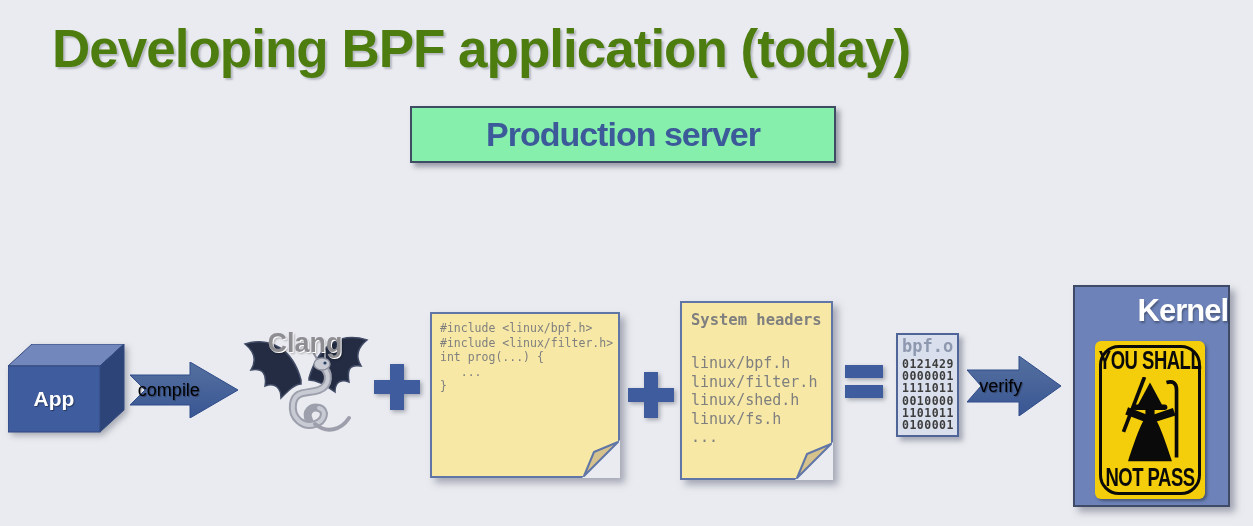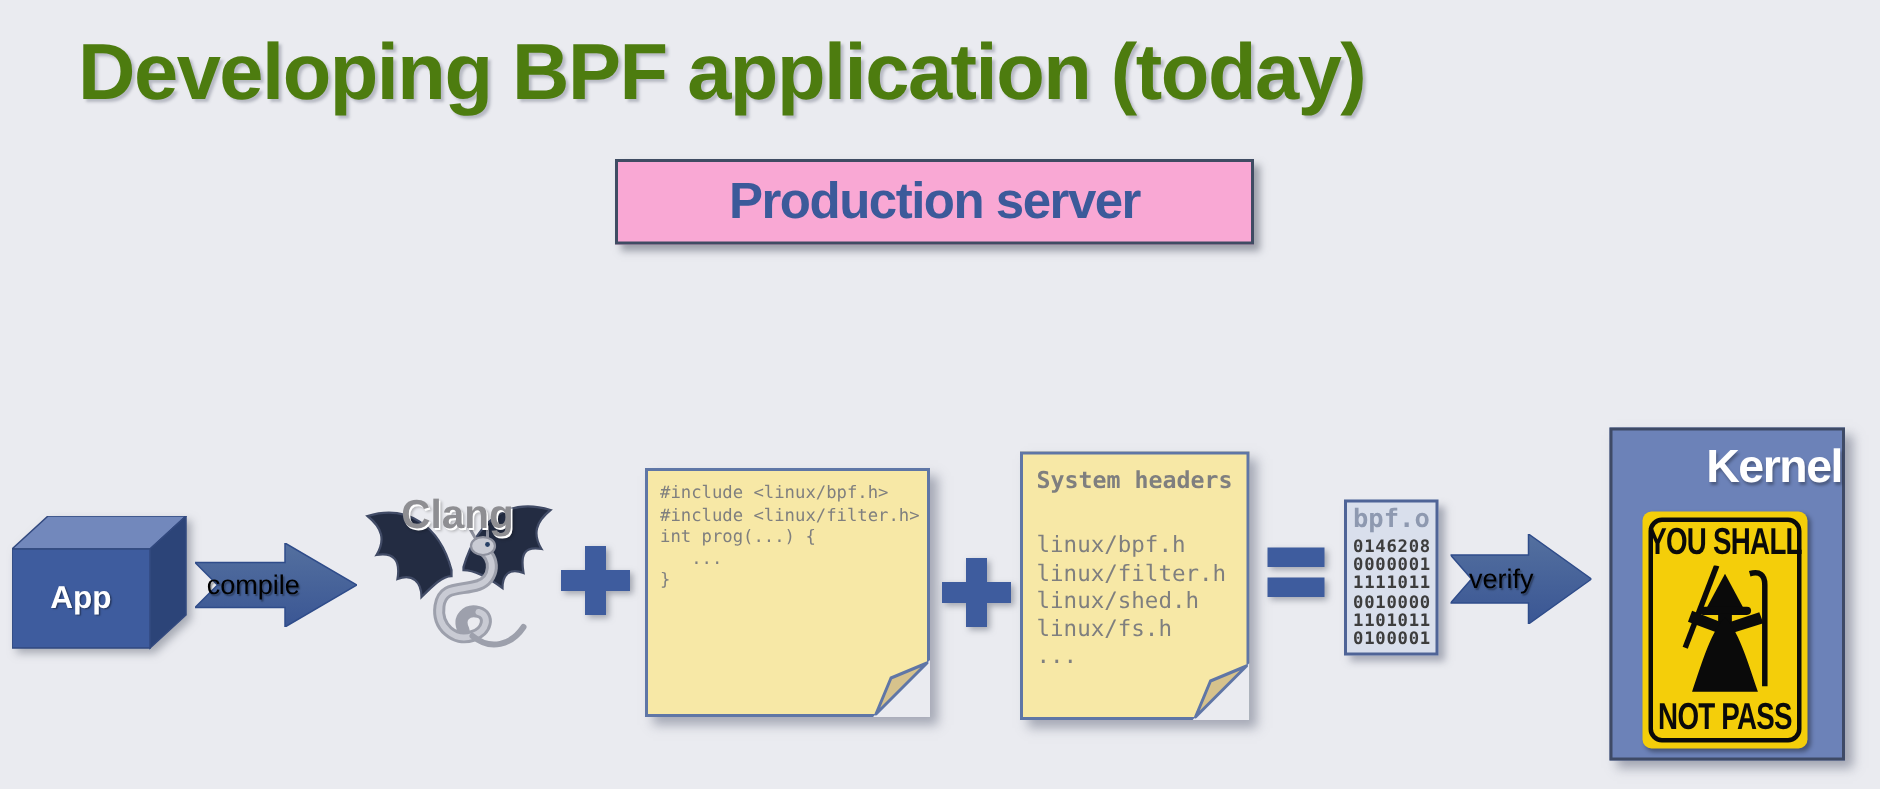--- a/index.html
+++ b/index.html
@@ -6,21 +6,21 @@
     font-family:"Liberation Sans",sans-serif;}
   .slide{position:relative;width:1253px;height:526px;background:#EAEBF0;}
 
   
   .title{position:absolute;left:52px;top:18px;width:1100px;
     font-size:53px;font-weight:bold;letter-spacing:-1px;color:#4d7c0f;
     text-shadow:2px 2px 2px rgba(120,125,140,.45);}
 
   
   .prod{position:absolute;left:410px;top:106px;width:426px;height:57px;
-    background:#f9a8d4;border:2px solid #3F4C63;box-sizing:border-box;
+    background:#86efac;border:2px solid #3F4C63;box-sizing:border-box;
     display:flex;align-items:center;justify-content:center;
     box-shadow:4px 4px 5px rgba(90,95,110,.55);}
   .prod span{font-size:34px;font-weight:bold;color:#3C5A9A;letter-spacing:-1px;}
 
   
   .cube{position:absolute;left:8px;top:344px;width:118px;height:92px;filter:drop-shadow(3px 3px 3px rgba(100,105,120,.5));}
   .cube .lbl{position:absolute;left:0;top:22px;width:92px;height:66px;display:flex;align-items:center;justify-content:center;
     color:#fff;font-size:21px;font-weight:bold;text-shadow:1px 1px 1px rgba(0,0,0,.4);}
 
   
@@ -67,21 +67,21 @@
   .bpfo .btitle{font-size:17px;font-weight:bold;color:#8E99B0;margin-bottom:2px;}
   .bpfo .bin{font-size:11.5px;line-height:12.2px;font-weight:bold;color:#3D3D3D;letter-spacing:0.5px;}
 
   
   .kernel{position:absolute;left:1073px;top:285px;width:157px;height:222px;background:#6C82B8;
     border:2px solid #3E4A66;box-sizing:border-box;box-shadow:5px 5px 7px rgba(100,105,125,.55);}
   .kernel .ktitle{position:absolute;top:6px;left:0;width:100%;text-align:right;
     color:#FFFFFF;font-size:31px;font-weight:bold;letter-spacing:-1px;text-shadow:1px 2px 2px rgba(0,0,0,.3);}
   .sign{position:absolute;left:20px;top:54px;width:110px;height:158px;background:#F4CE0A;
     border-radius:6px;padding:4px;box-sizing:border-box;box-shadow:2px 2px 3px rgba(0,0,0,.35);}
-  .sign-inner{width:100%;height:100%;border:3px solid #0A0A0A;border-radius:9px;box-sizing:border-box;
+  .sign-inner{width:100%;height:100%;border:3px solid #0A0A0A;border-radius:20px;box-sizing:border-box;
     display:flex;flex-direction:column;align-items:center;justify-content:space-between;padding:2px 0 3px 0;}
   .sign-text{color:#0A0A0A;font-weight:bold;font-size:18.5px;letter-spacing:-0.5px;
     transform:scaleY(1.35);transform-origin:center;white-space:nowrap;}
 </style>
 </head>
 <body>
 
 <div class="slide">
 
   <div class="title">Developing BPF application (today)</div>
@@ -155,21 +155,21 @@
     </svg>
   </div>
 
   <div class="equals">
       <i></i>
       <i></i>
     </div>
 
   <div class="bpfo">
     <div class="btitle">bpf.o</div>
-    <div class="bin">0146208</div>
+    <div class="bin">0121429</div>
     <div class="bin">0000001</div>
     <div class="bin">1111011</div>
     <div class="bin">0010000</div>
     <div class="bin">1101011</div>
     <div class="bin">0100001</div>
   </div>
 
   <div class="arrow verify">
     <svg width="94" height="60" viewBox="0 0 94 60">
       <defs>

